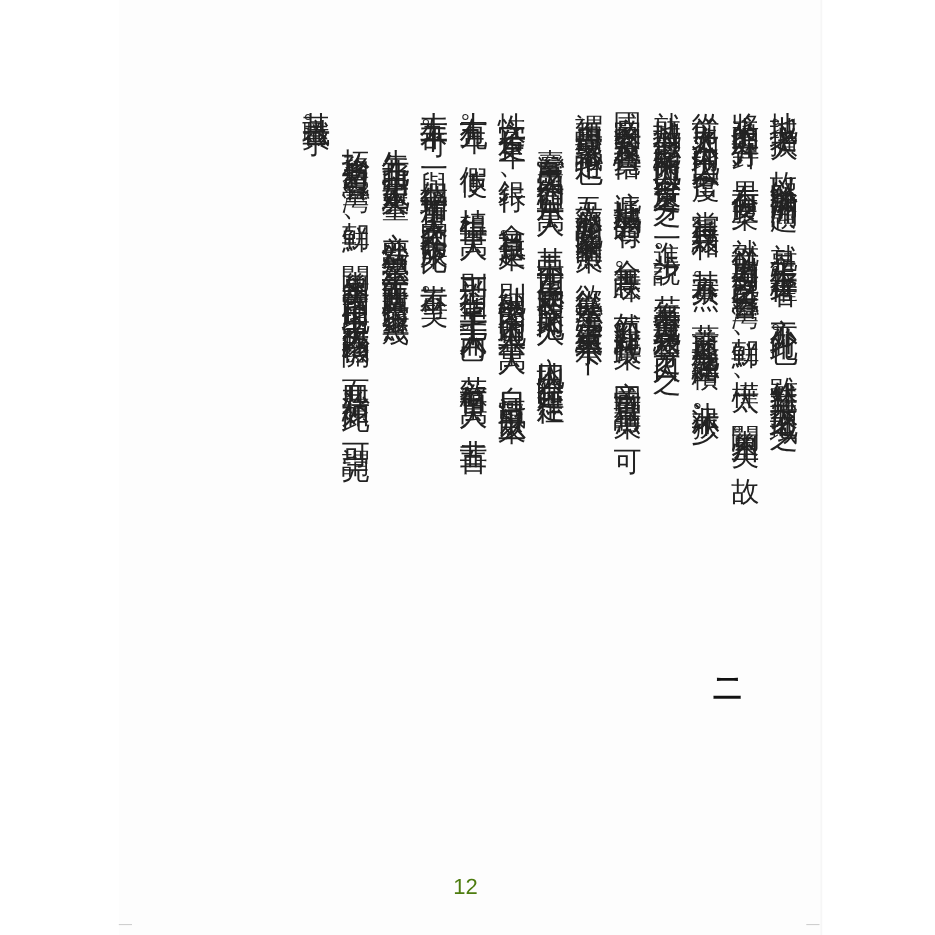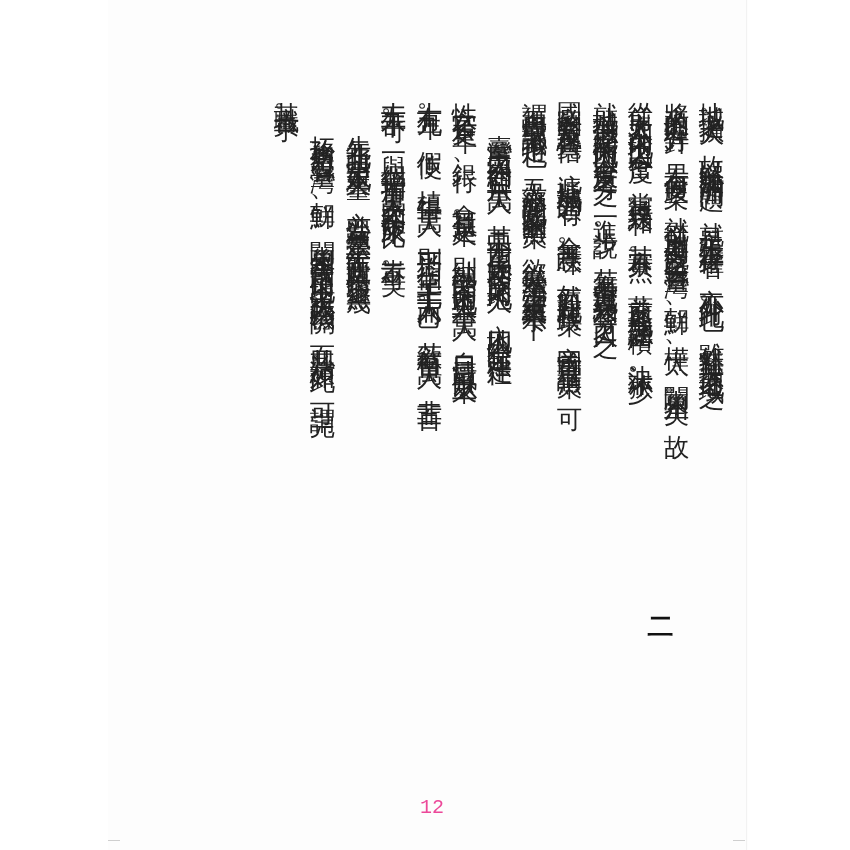--- a/index.html
+++ b/index.html
@@ -61,24 +61,24 @@
       text-orientation: upright;
       font-size: 26px;
       font-weight: bold;
       color: #111;
     }
     .page-number {
       position: absolute;
       left: 412px;
       top: 796px;
       width: 40px;
-      text-align: center;
-      font-family: Liberation Mono, monospace;
+      text-align: left;
+      font-family: Liberation Sans, sans-serif;
       font-size: 20px;
-      color: #ec4899;
+      color: #4d7c0f;
     }
     .corner-mark {
       position: absolute;
       width: 12px;
       height: 1px;
       background: #cfcfcf;
     }
   </style>
 </head>
 <body>

